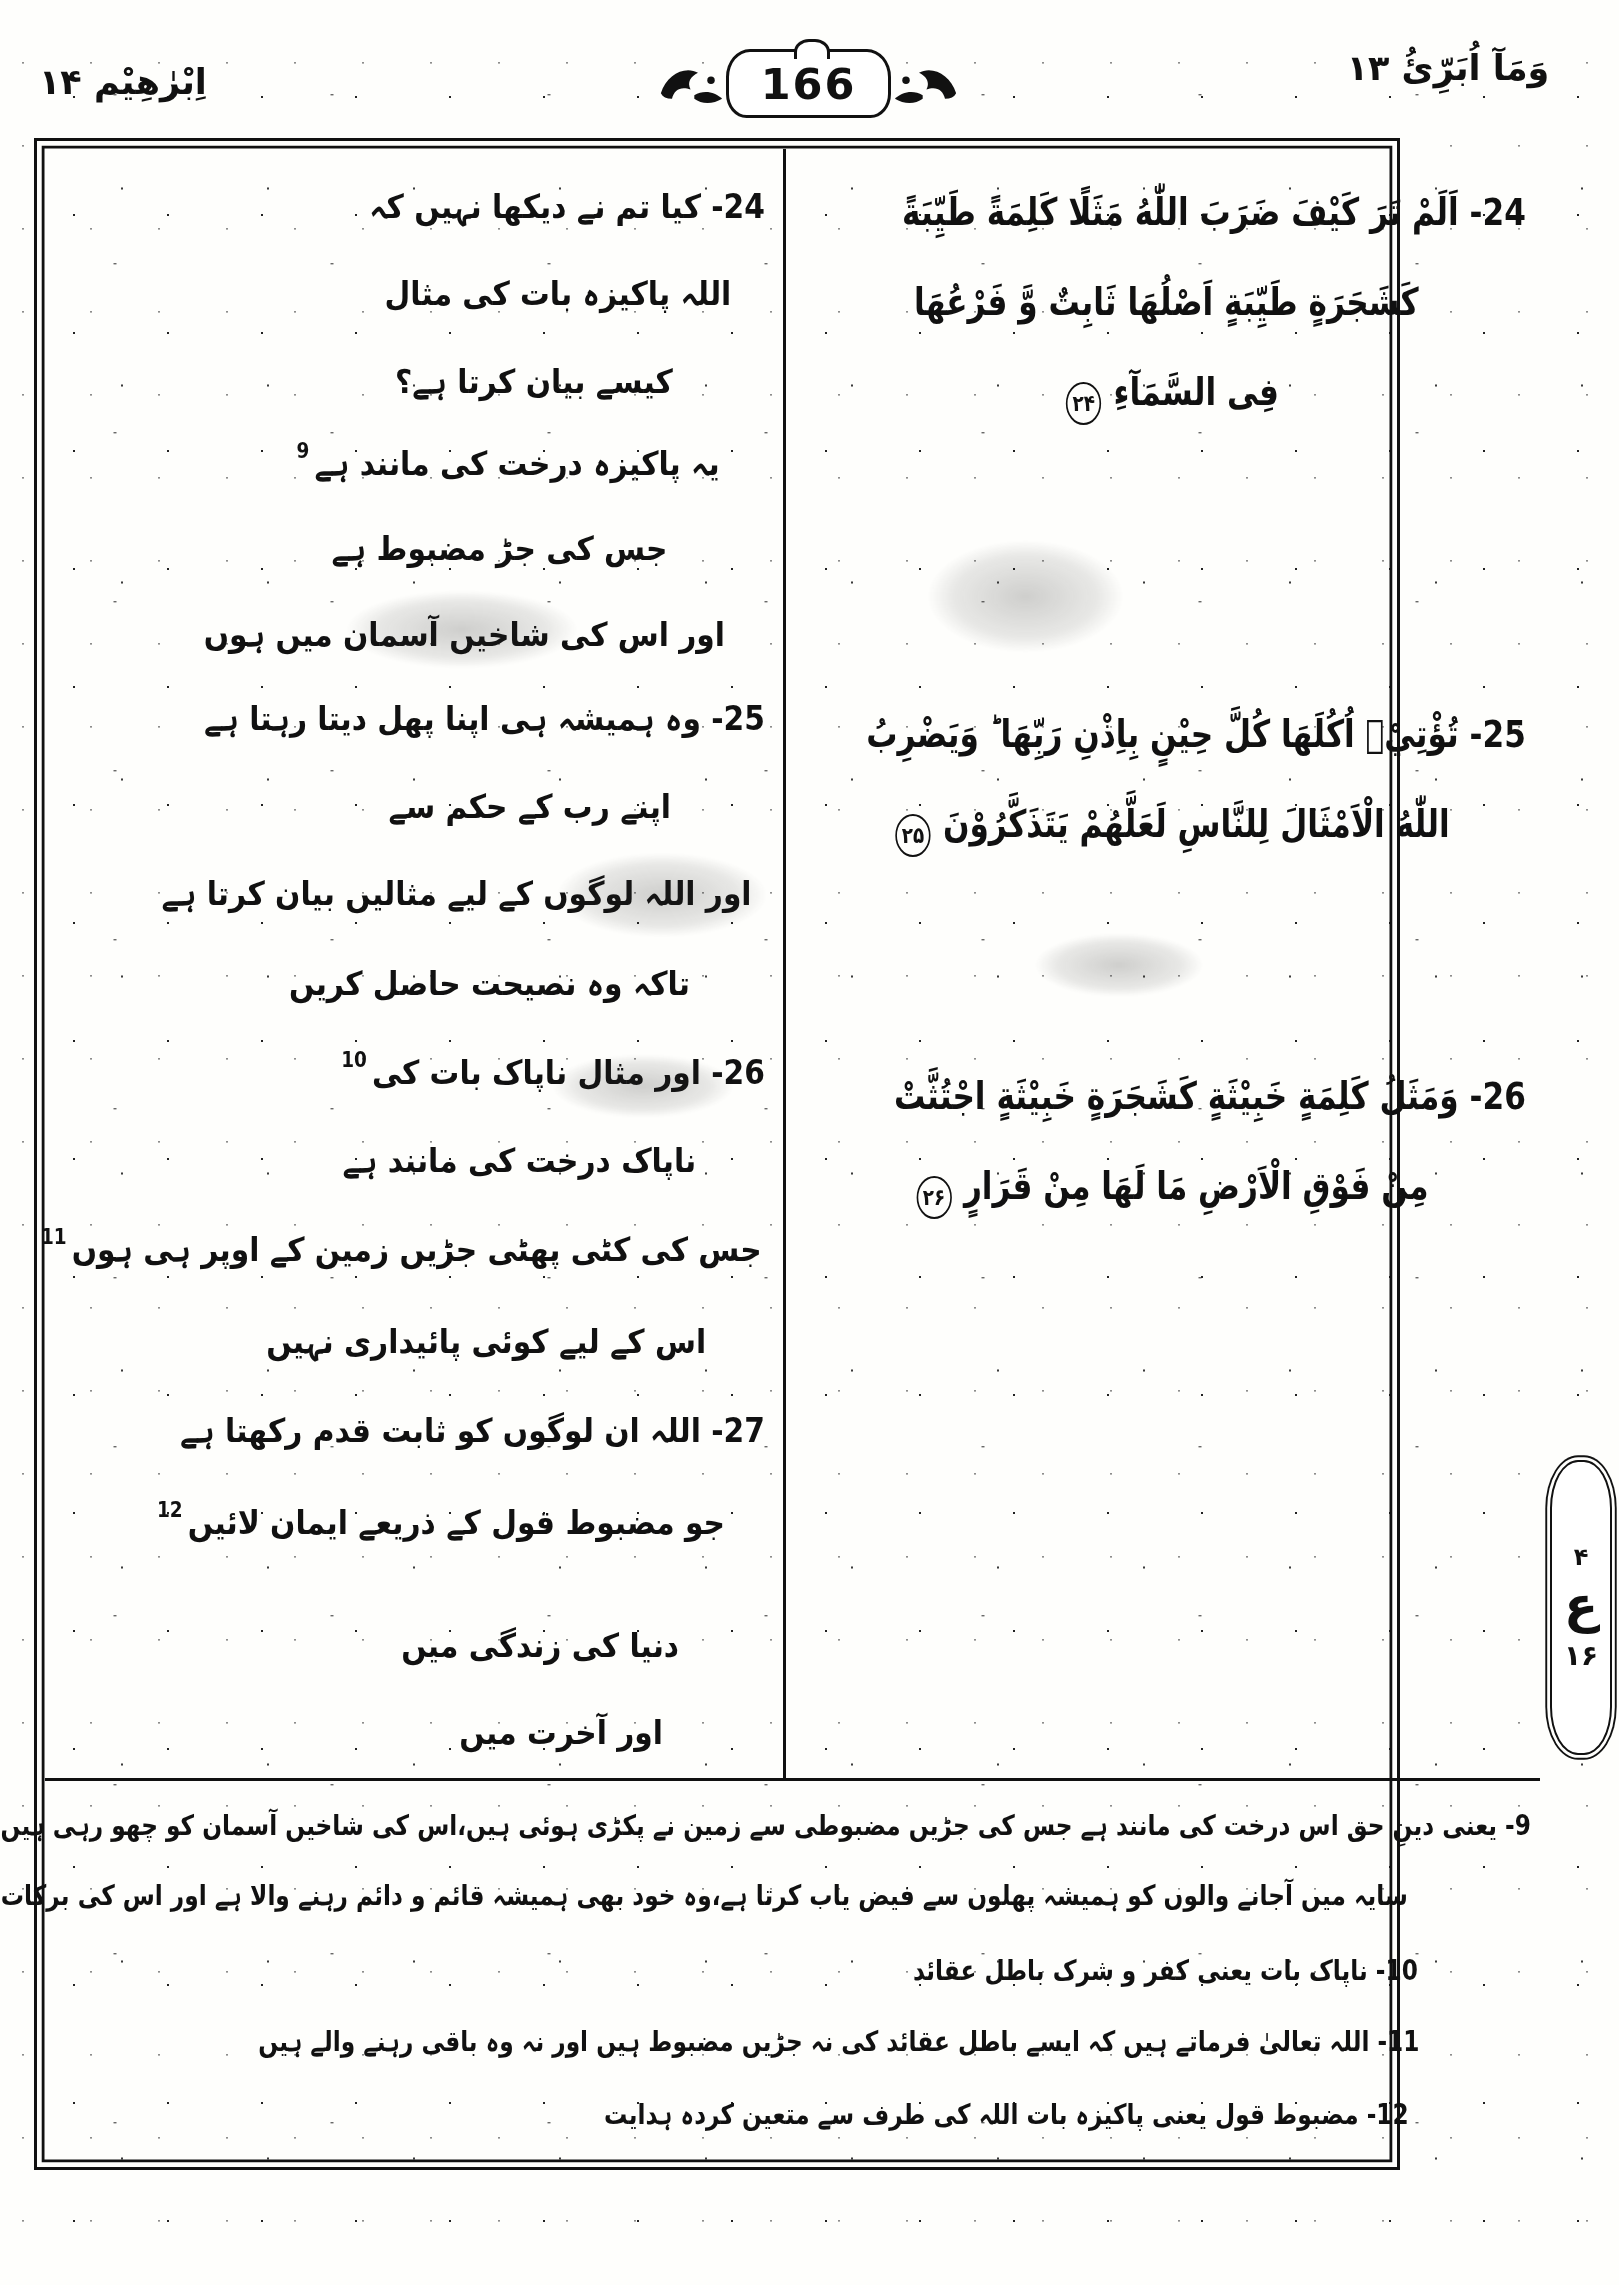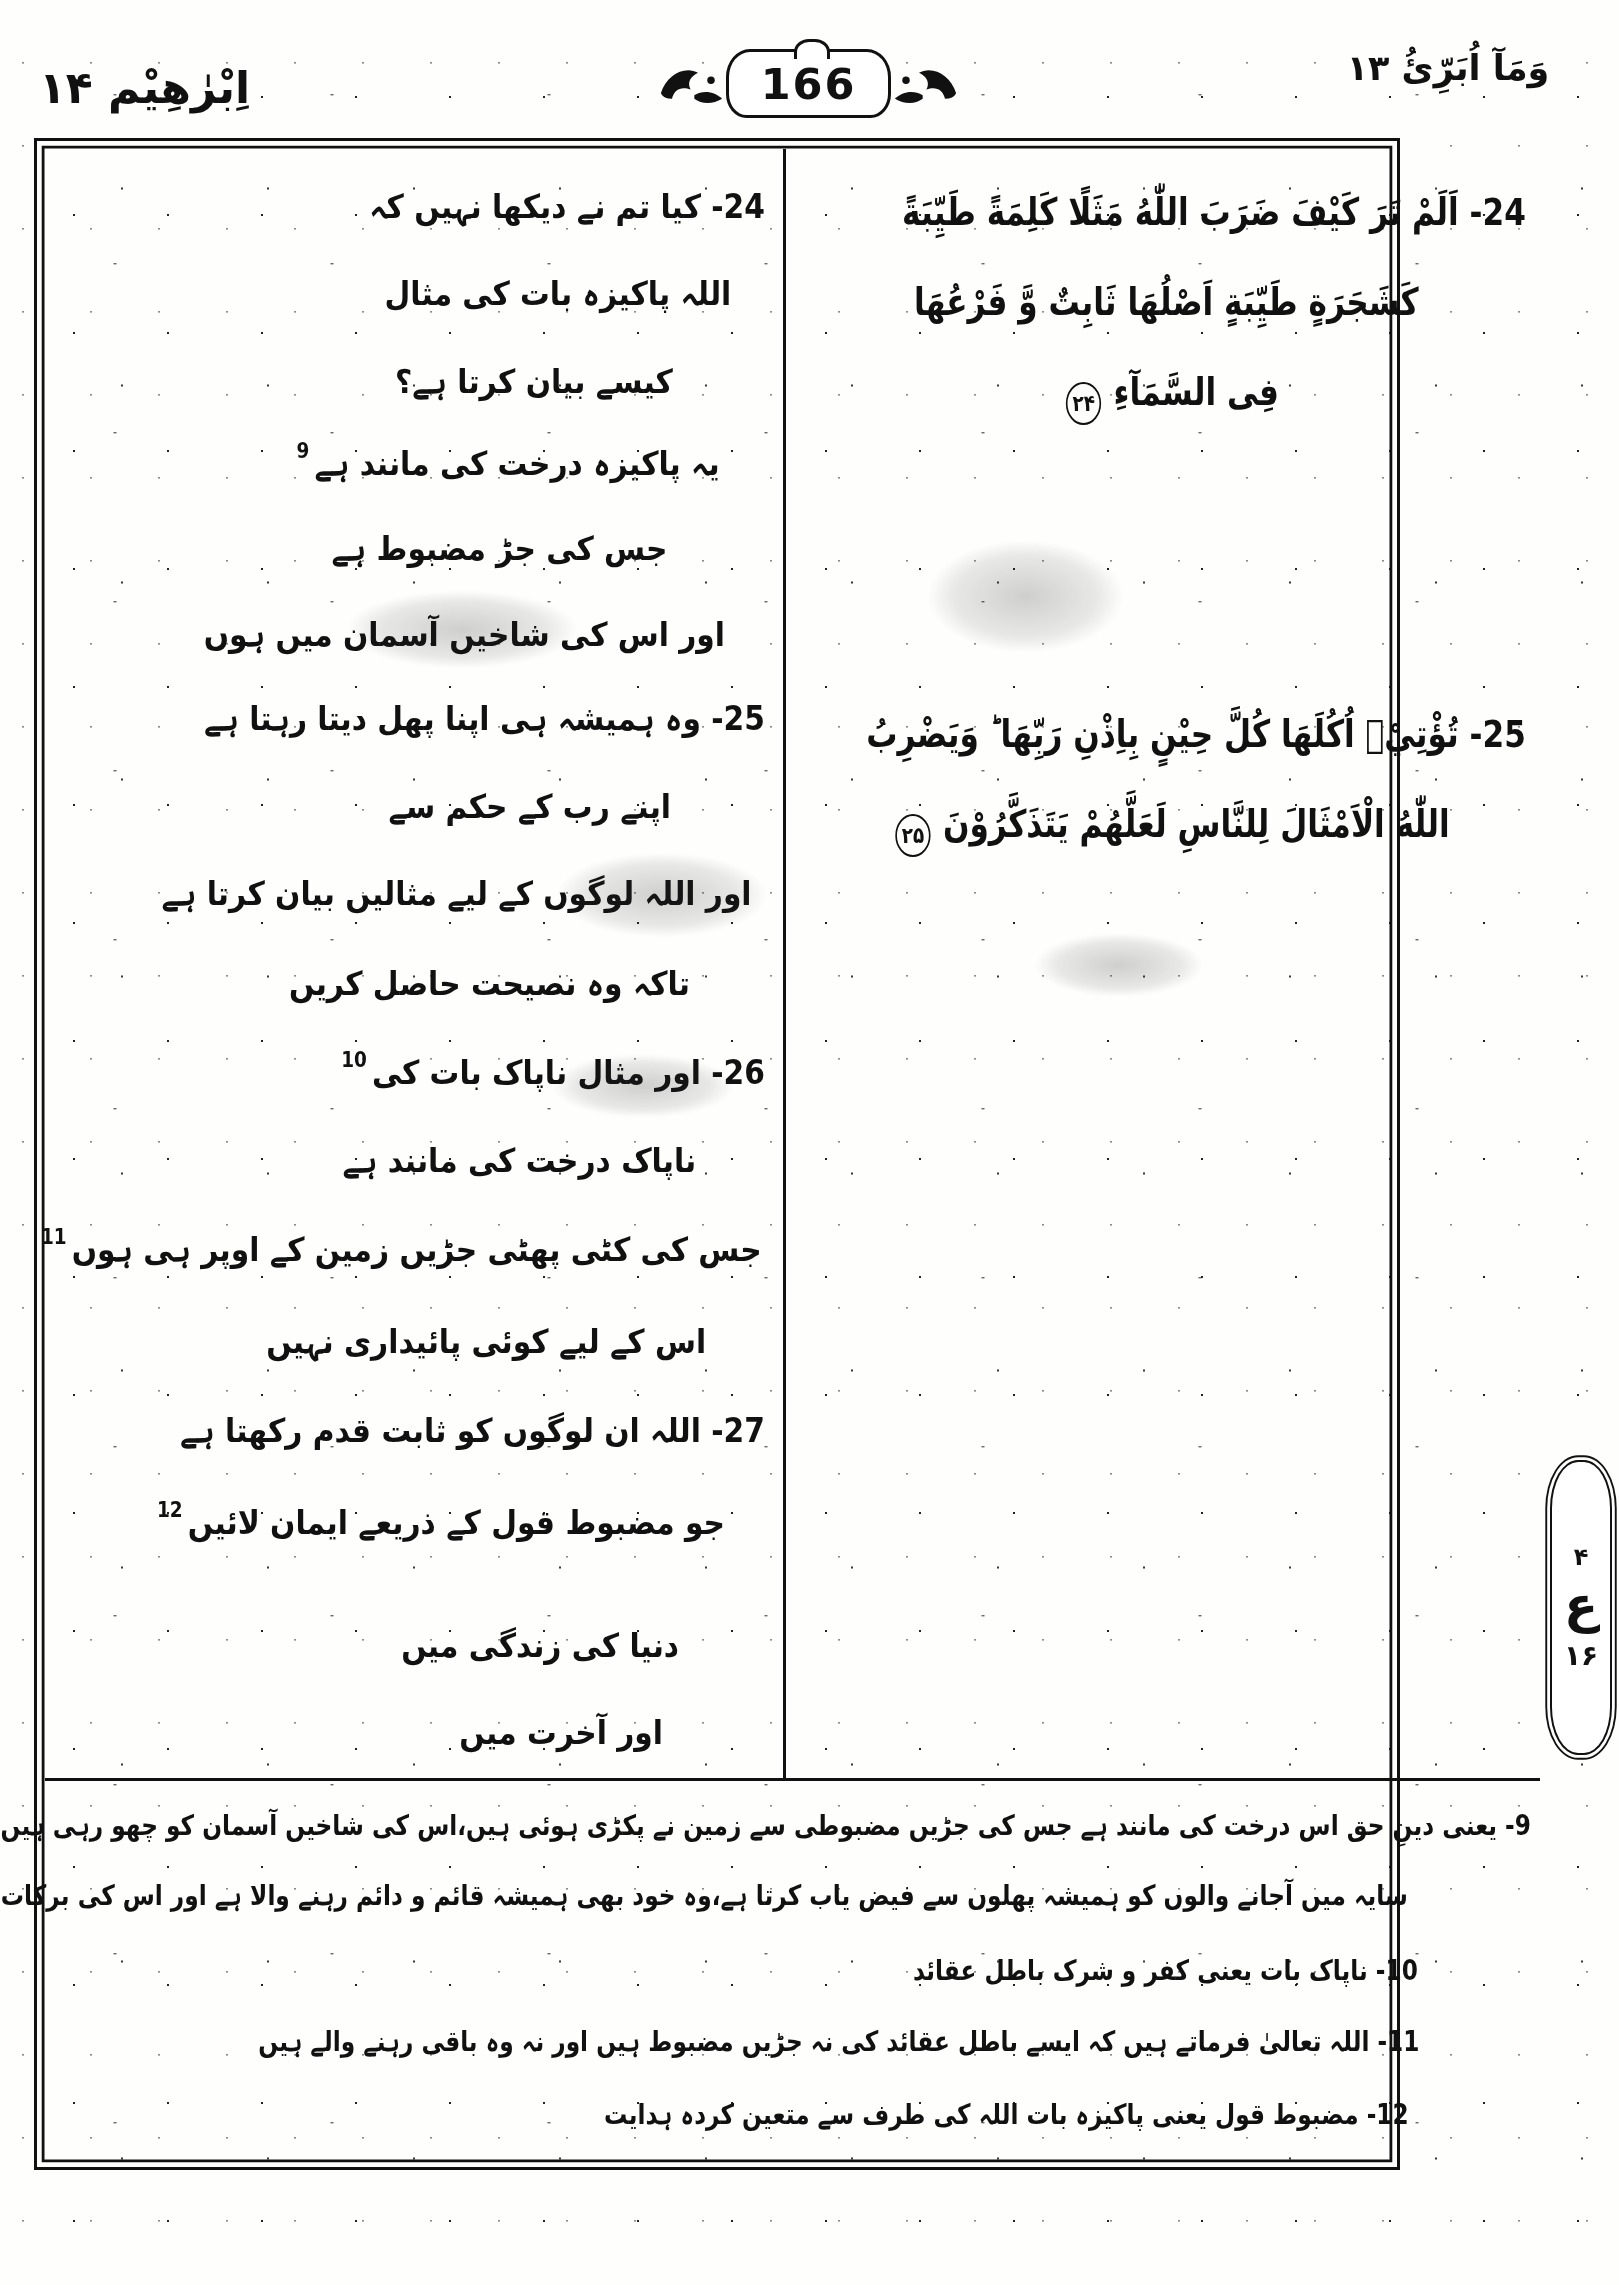--- a/index.html
+++ b/index.html
@@ -16,21 +16,21 @@
       radial-gradient(#3a3a3a 0.8px, transparent 1px),
       radial-gradient(#222 0.7px, transparent 0.9px),
       radial-gradient(#444 0.7px, transparent 0.8px);
     background-size: 217px 169px, 146px 197px, 94px 118px, 68px 83px;
     background-position: 6.5px 10.3px, 49px 90px, 27px 38px, 57px 21.4px;
   }
 
   
   .hdr-left {
     position:absolute; top:62px; left:39px;
-    font-size:44px; font-weight:bold; direction:rtl; white-space:nowrap;
+    font-size:35px; font-weight:bold; direction:rtl; white-space:nowrap;
   }
   .hdr-right {
     position:absolute; top:48px; left:1294px; width:308px;
     font-size:35px; font-weight:bold; direction:rtl; text-align:center; white-space:nowrap;
   }
   .cartouche-wrap {
     position:absolute; top:37px; left:608px; width:401px; height:93px;
     display:flex; align-items:center; justify-content:center;
   }
   .cartouche {
@@ -196,20 +196,26 @@
       </div>
     </div>
 
     <div class="verse" style="top:539px;">
       <div class="a-line">25- تُؤْتِيْۤ اُكُلَهَا كُلَّ حِيْنٍ بِاِذْنِ رَبِّهَا ؕ وَيَضْرِبُ</div>
       <div class="a-line center">
         <span>اللّٰهُ الْاَمْثَالَ لِلنَّاسِ لَعَلَّهُمْ يَتَذَكَّرُوْنَ</span><span class="ayah-circle">۲۵</span>
       </div>
     </div>
 
+    <div class="verse" style="top:901px;">
+      <div class="a-line">26- وَمَثَلُ كَلِمَةٍ خَبِيْثَةٍ كَشَجَرَةٍ خَبِيْثَةٍ اجْتُثَّتْ</div>
+      <div class="a-line center">
+        <span>مِنْ فَوْقِ الْاَرْضِ مَا لَهَا مِنْ قَرَارٍ</span><span class="ayah-circle">۲۶</span>
+      </div>
+    </div>
 
   </div>
 
   <div class="footnotes">
     <div class="fn-line" style="top:18.6px;  padding-right:3.7px;">9- یعنی دینِ حق اس درخت کی مانند ہے جس کی جڑیں مضبوطی سے زمین نے پکڑی ہوئی ہیں،اس کی شاخیں آسمان کو چھو رہی ہیں اور وہ اپنے</div>
     <div class="fn-line center" style="top:89px;">سایہ میں آجانے والوں کو ہمیشہ پھلوں سے فیض یاب کرتا ہے،وہ خود بھی ہمیشہ قائم و دائم رہنے والا ہے اور اس کی برکات بھی</div>
     <div class="fn-line" style="top:164px; padding-right:140px;">10- ناپاک بات یعنی کفر و شرک باطل عقائد</div>
     <div class="fn-line" style="top:235px; padding-right:138px;">11- اللہ تعالیٰ فرماتے ہیں کہ ایسے باطل عقائد کی نہ جڑیں مضبوط ہیں اور نہ وہ باقی رہنے والے ہیں</div>
     <div class="fn-line" style="top:308px; padding-right:151px;">12- مضبوط قول یعنی پاکیزہ بات اللہ کی طرف سے متعین کردہ ہدایت</div>
   </div>

